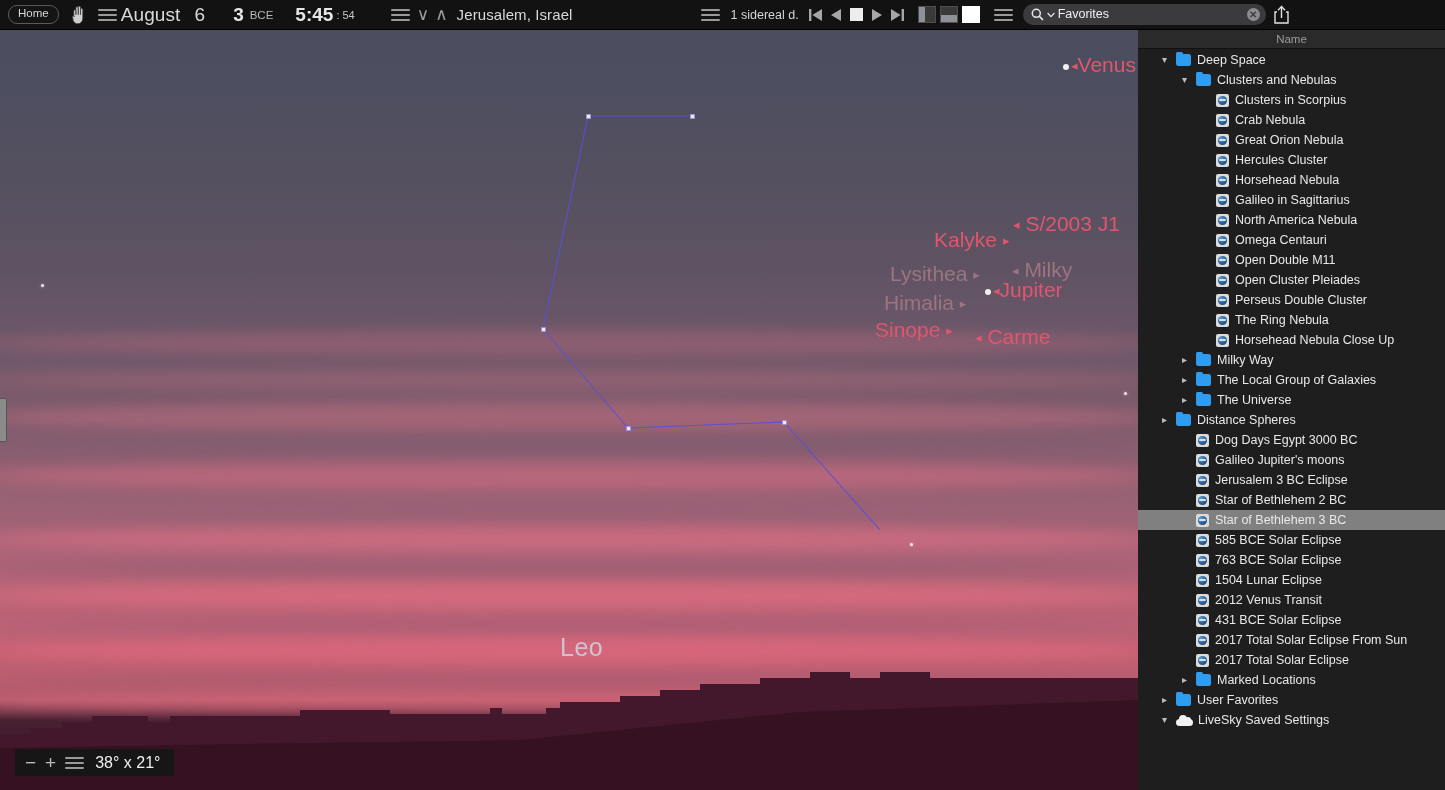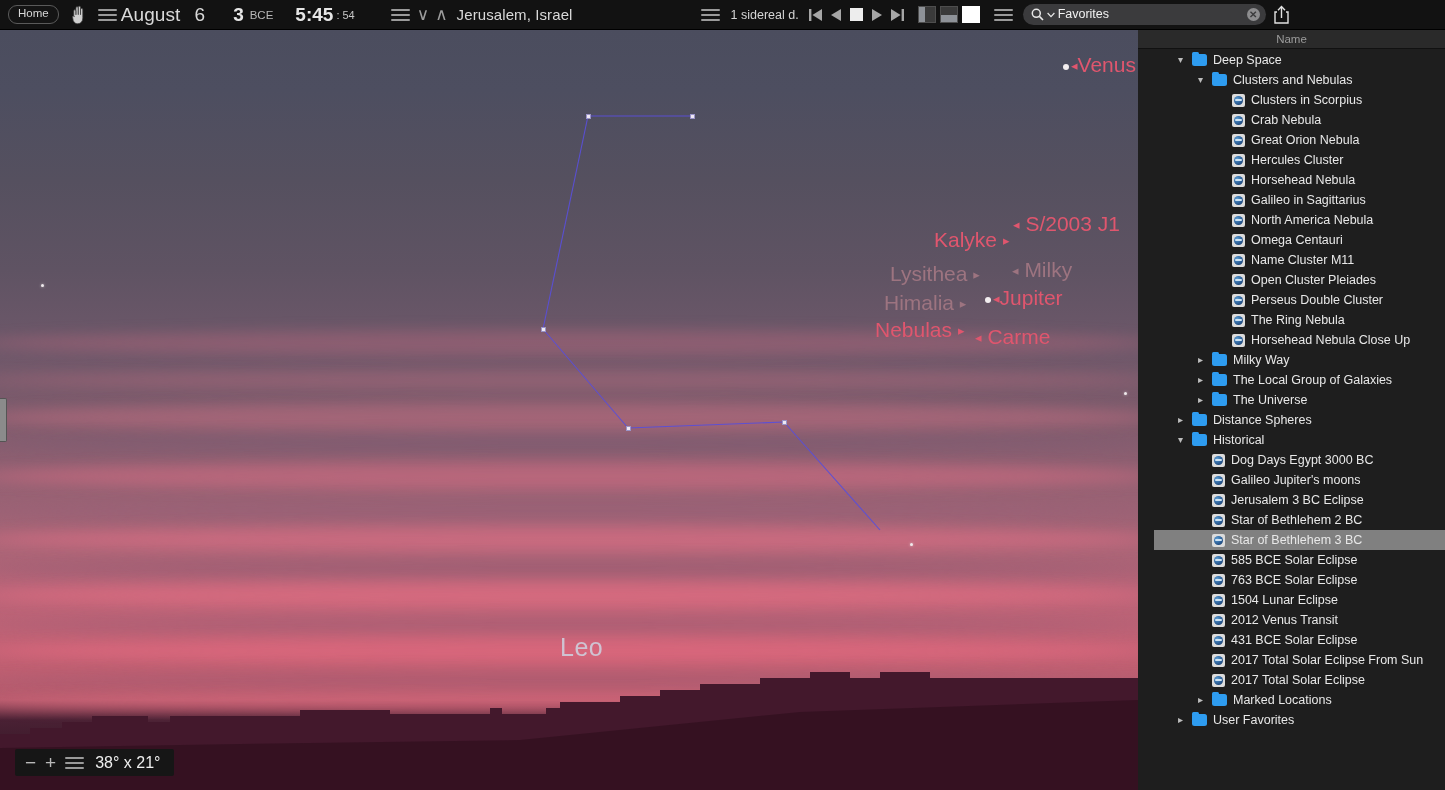--- a/index.html
+++ b/index.html
@@ -139,21 +139,21 @@
   #sidebar {
     position: absolute; right: 0; top: 30px; width: 307px; height: 760px;
     background: #1e1e1e; overflow: hidden;
   }
   .col-header {
     height: 19px; background: #2a2a2a;
     display: flex; align-items: center; justify-content: center;
     color: #9b9b9b; font-size: 11.5px;
     border-bottom: 1px solid #111;
   }
-  .tree { padding-top: 1px; margin-left: 16px; }
+  .tree { padding-top: 1px; }
   .row {
     height: 20px; display: flex; align-items: center;
     color: #e8e8e8; font-size: 12.5px; white-space: nowrap;
   }
   .row.selected { background: #808080; }
   .twisty {
     width: 13px; flex: none; color: #bdbdbd; font-size: 9px;
     display: flex; align-items: center; justify-content: center;
     line-height: 1;
   }
@@ -371,26 +371,26 @@
     </div>
 
     <div class="skylabel dim big" style="left:1012px;top:229px">
       <span class="arrow">◂</span> <span>Milky</span>
     </div>
 
     <div class="skylabel dim big" style="left:884px;top:262px">
       <span>Himalia</span> <span class="arrow">▸</span>
     </div>
 
-    <div class="skylabel bright big" style="left:985px;top:257px">
+    <div class="skylabel bright big" style="left:985px;top:249px">
       <span class="dot"></span><span class="arrow">◂</span><span>Jupiter</span>
     </div>
 
     <div class="skylabel bright big" style="left:875px;top:289px">
-      <span>Nebulas</span> <span class="arrow">▸</span>
+      <span>Sinope</span> <span class="arrow">▸</span>
     </div>
 
     <div class="skylabel bright big" style="left:975px;top:296px">
       <span class="arrow">◂</span> <span>Carme</span>
     </div>
 
     <div class="skylabel constell" style="left:560px;top:605px">Leo</div>
 
     <div class="fov">
       <span class="sign">−</span>
@@ -493,21 +493,21 @@
           </div>
           <span>Omega Centauri</span>
         </div>
         <div class="row">
           <div style="width: 60px; flex: 0 0 auto;"></div>
           <div class="twisty"></div>
           <div style="width: 5px; flex: 0 0 auto;"></div>
           <div class="docicon">
             <b></b>
           </div>
-          <span>Name Cluster M11</span>
+          <span>Open Double M11</span>
         </div>
         <div class="row">
           <div style="width: 60px; flex: 0 0 auto;"></div>
           <div class="twisty"></div>
           <div style="width: 5px; flex: 0 0 auto;"></div>
           <div class="docicon">
             <b></b>
           </div>
           <span>Open Cluster Pleiades</span>
         </div>
@@ -560,144 +560,146 @@
           <span>The Universe</span>
         </div>
         <div class="row">
           <div style="width: 20px; flex: 0 0 auto;"></div>
           <div class="twisty closed"></div>
           <div style="width: 5px; flex: 0 0 auto;"></div>
           <div class="folder"></div>
           <span>Distance Spheres</span>
         </div>
         <div class="row">
+          <div style="width: 40px; flex: 0 0 auto;"></div>
+          <div class="twisty"></div>
+          <div style="width: 5px; flex: 0 0 auto;"></div>
+          <div class="docicon">
+            <b></b>
+          </div>
+          <span>Dog Days Egypt 3000 BC</span>
+        </div>
+        <div class="row">
+          <div style="width: 40px; flex: 0 0 auto;"></div>
+          <div class="twisty"></div>
+          <div style="width: 5px; flex: 0 0 auto;"></div>
+          <div class="docicon">
+            <b></b>
+          </div>
+          <span>Galileo Jupiter's moons</span>
+        </div>
+        <div class="row">
+          <div style="width: 40px; flex: 0 0 auto;"></div>
+          <div class="twisty"></div>
+          <div style="width: 5px; flex: 0 0 auto;"></div>
+          <div class="docicon">
+            <b></b>
+          </div>
+          <span>Jerusalem 3 BC Eclipse</span>
+        </div>
+        <div class="row">
+          <div style="width: 40px; flex: 0 0 auto;"></div>
+          <div class="twisty"></div>
+          <div style="width: 5px; flex: 0 0 auto;"></div>
+          <div class="docicon">
+            <b></b>
+          </div>
+          <span>Star of Bethlehem 2 BC</span>
+        </div>
+        <div class="row selected">
+          <div style="width: 40px; flex: 0 0 auto;"></div>
+          <div class="twisty"></div>
+          <div style="width: 5px; flex: 0 0 auto;"></div>
+          <div class="docicon">
+            <b></b>
+          </div>
+          <span>Star of Bethlehem 3 BC</span>
+        </div>
+        <div class="row">
+          <div style="width: 40px; flex: 0 0 auto;"></div>
+          <div class="twisty"></div>
+          <div style="width: 5px; flex: 0 0 auto;"></div>
+          <div class="docicon">
+            <b></b>
+          </div>
+          <span>585 BCE Solar Eclipse</span>
+        </div>
+        <div class="row">
+          <div style="width: 40px; flex: 0 0 auto;"></div>
+          <div class="twisty"></div>
+          <div style="width: 5px; flex: 0 0 auto;"></div>
+          <div class="docicon">
+            <b></b>
+          </div>
+          <span>763 BCE Solar Eclipse</span>
+        </div>
+        <div class="row">
+          <div style="width: 40px; flex: 0 0 auto;"></div>
+          <div class="twisty"></div>
+          <div style="width: 5px; flex: 0 0 auto;"></div>
+          <div class="docicon">
+            <b></b>
+          </div>
+          <span>1504 Lunar Eclipse</span>
+        </div>
+        <div class="row">
+          <div style="width: 40px; flex: 0 0 auto;"></div>
+          <div class="twisty"></div>
+          <div style="width: 5px; flex: 0 0 auto;"></div>
+          <div class="docicon">
+            <b></b>
+          </div>
+          <span>2012 Venus Transit</span>
+        </div>
+        <div class="row">
+          <div style="width: 40px; flex: 0 0 auto;"></div>
+          <div class="twisty"></div>
+          <div style="width: 5px; flex: 0 0 auto;"></div>
+          <div class="docicon">
+            <b></b>
+          </div>
+          <span>431 BCE Solar Eclipse</span>
+        </div>
+        <div class="row">
+          <div style="width: 40px; flex: 0 0 auto;"></div>
+          <div class="twisty"></div>
+          <div style="width: 5px; flex: 0 0 auto;"></div>
+          <div class="docicon">
+            <b></b>
+          </div>
+          <span>2017 Total Solar Eclipse From Sun</span>
+        </div>
+        <div class="row">
+          <div style="width: 40px; flex: 0 0 auto;"></div>
+          <div class="twisty"></div>
+          <div style="width: 5px; flex: 0 0 auto;"></div>
+          <div class="docicon">
+            <b></b>
+          </div>
+          <span>2017 Total Solar Eclipse</span>
+        </div>
+        <div class="row">
+          <div style="width: 40px; flex: 0 0 auto;"></div>
+          <div class="twisty closed"></div>
+          <div style="width: 5px; flex: 0 0 auto;"></div>
+          <div class="folder"></div>
+          <span>Marked Locations</span>
+        </div>
+        <div class="row">
+          <div style="width: 20px; flex: 0 0 auto;"></div>
+          <div class="twisty closed"></div>
+          <div style="width: 5px; flex: 0 0 auto;"></div>
+          <div class="folder"></div>
+          <span>User Favorites</span>
+        </div>
+        <div class="row">
           <div style="width: 20px; flex: 0 0 auto;"></div>
           <div class="twisty open"></div>
           <div style="width: 5px; flex: 0 0 auto;"></div>
-          <div class="folder"></div>
-          <span>Historical</span>
-        </div>
-        <div class="row">
-          <div style="width: 40px; flex: 0 0 auto;"></div>
-          <div class="twisty"></div>
-          <div style="width: 5px; flex: 0 0 auto;"></div>
-          <div class="docicon">
-            <b></b>
-          </div>
-          <span>Dog Days Egypt 3000 BC</span>
-        </div>
-        <div class="row">
-          <div style="width: 40px; flex: 0 0 auto;"></div>
-          <div class="twisty"></div>
-          <div style="width: 5px; flex: 0 0 auto;"></div>
-          <div class="docicon">
-            <b></b>
-          </div>
-          <span>Galileo Jupiter's moons</span>
-        </div>
-        <div class="row">
-          <div style="width: 40px; flex: 0 0 auto;"></div>
-          <div class="twisty"></div>
-          <div style="width: 5px; flex: 0 0 auto;"></div>
-          <div class="docicon">
-            <b></b>
-          </div>
-          <span>Jerusalem 3 BC Eclipse</span>
-        </div>
-        <div class="row">
-          <div style="width: 40px; flex: 0 0 auto;"></div>
-          <div class="twisty"></div>
-          <div style="width: 5px; flex: 0 0 auto;"></div>
-          <div class="docicon">
-            <b></b>
-          </div>
-          <span>Star of Bethlehem 2 BC</span>
-        </div>
-        <div class="row selected">
-          <div style="width: 40px; flex: 0 0 auto;"></div>
-          <div class="twisty"></div>
-          <div style="width: 5px; flex: 0 0 auto;"></div>
-          <div class="docicon">
-            <b></b>
-          </div>
-          <span>Star of Bethlehem 3 BC</span>
-        </div>
-        <div class="row">
-          <div style="width: 40px; flex: 0 0 auto;"></div>
-          <div class="twisty"></div>
-          <div style="width: 5px; flex: 0 0 auto;"></div>
-          <div class="docicon">
-            <b></b>
-          </div>
-          <span>585 BCE Solar Eclipse</span>
-        </div>
-        <div class="row">
-          <div style="width: 40px; flex: 0 0 auto;"></div>
-          <div class="twisty"></div>
-          <div style="width: 5px; flex: 0 0 auto;"></div>
-          <div class="docicon">
-            <b></b>
-          </div>
-          <span>763 BCE Solar Eclipse</span>
-        </div>
-        <div class="row">
-          <div style="width: 40px; flex: 0 0 auto;"></div>
-          <div class="twisty"></div>
-          <div style="width: 5px; flex: 0 0 auto;"></div>
-          <div class="docicon">
-            <b></b>
-          </div>
-          <span>1504 Lunar Eclipse</span>
-        </div>
-        <div class="row">
-          <div style="width: 40px; flex: 0 0 auto;"></div>
-          <div class="twisty"></div>
-          <div style="width: 5px; flex: 0 0 auto;"></div>
-          <div class="docicon">
-            <b></b>
-          </div>
-          <span>2012 Venus Transit</span>
-        </div>
-        <div class="row">
-          <div style="width: 40px; flex: 0 0 auto;"></div>
-          <div class="twisty"></div>
-          <div style="width: 5px; flex: 0 0 auto;"></div>
-          <div class="docicon">
-            <b></b>
-          </div>
-          <span>431 BCE Solar Eclipse</span>
-        </div>
-        <div class="row">
-          <div style="width: 40px; flex: 0 0 auto;"></div>
-          <div class="twisty"></div>
-          <div style="width: 5px; flex: 0 0 auto;"></div>
-          <div class="docicon">
-            <b></b>
-          </div>
-          <span>2017 Total Solar Eclipse From Sun</span>
-        </div>
-        <div class="row">
-          <div style="width: 40px; flex: 0 0 auto;"></div>
-          <div class="twisty"></div>
-          <div style="width: 5px; flex: 0 0 auto;"></div>
-          <div class="docicon">
-            <b></b>
-          </div>
-          <span>2017 Total Solar Eclipse</span>
-        </div>
-        <div class="row">
-          <div style="width: 40px; flex: 0 0 auto;"></div>
-          <div class="twisty closed"></div>
-          <div style="width: 5px; flex: 0 0 auto;"></div>
-          <div class="folder"></div>
-          <span>Marked Locations</span>
-        </div>
-        <div class="row">
-          <div style="width: 20px; flex: 0 0 auto;"></div>
-          <div class="twisty closed"></div>
-          <div style="width: 5px; flex: 0 0 auto;"></div>
-          <div class="folder"></div>
-          <span>User Favorites</span>
+          <div class="cloudicon">
+            <i></i>
+          </div>
+          <span>LiveSky Saved Settings</span>
         </div>
       </div>
   </div>
 
 </div>
 
 </body></html>

